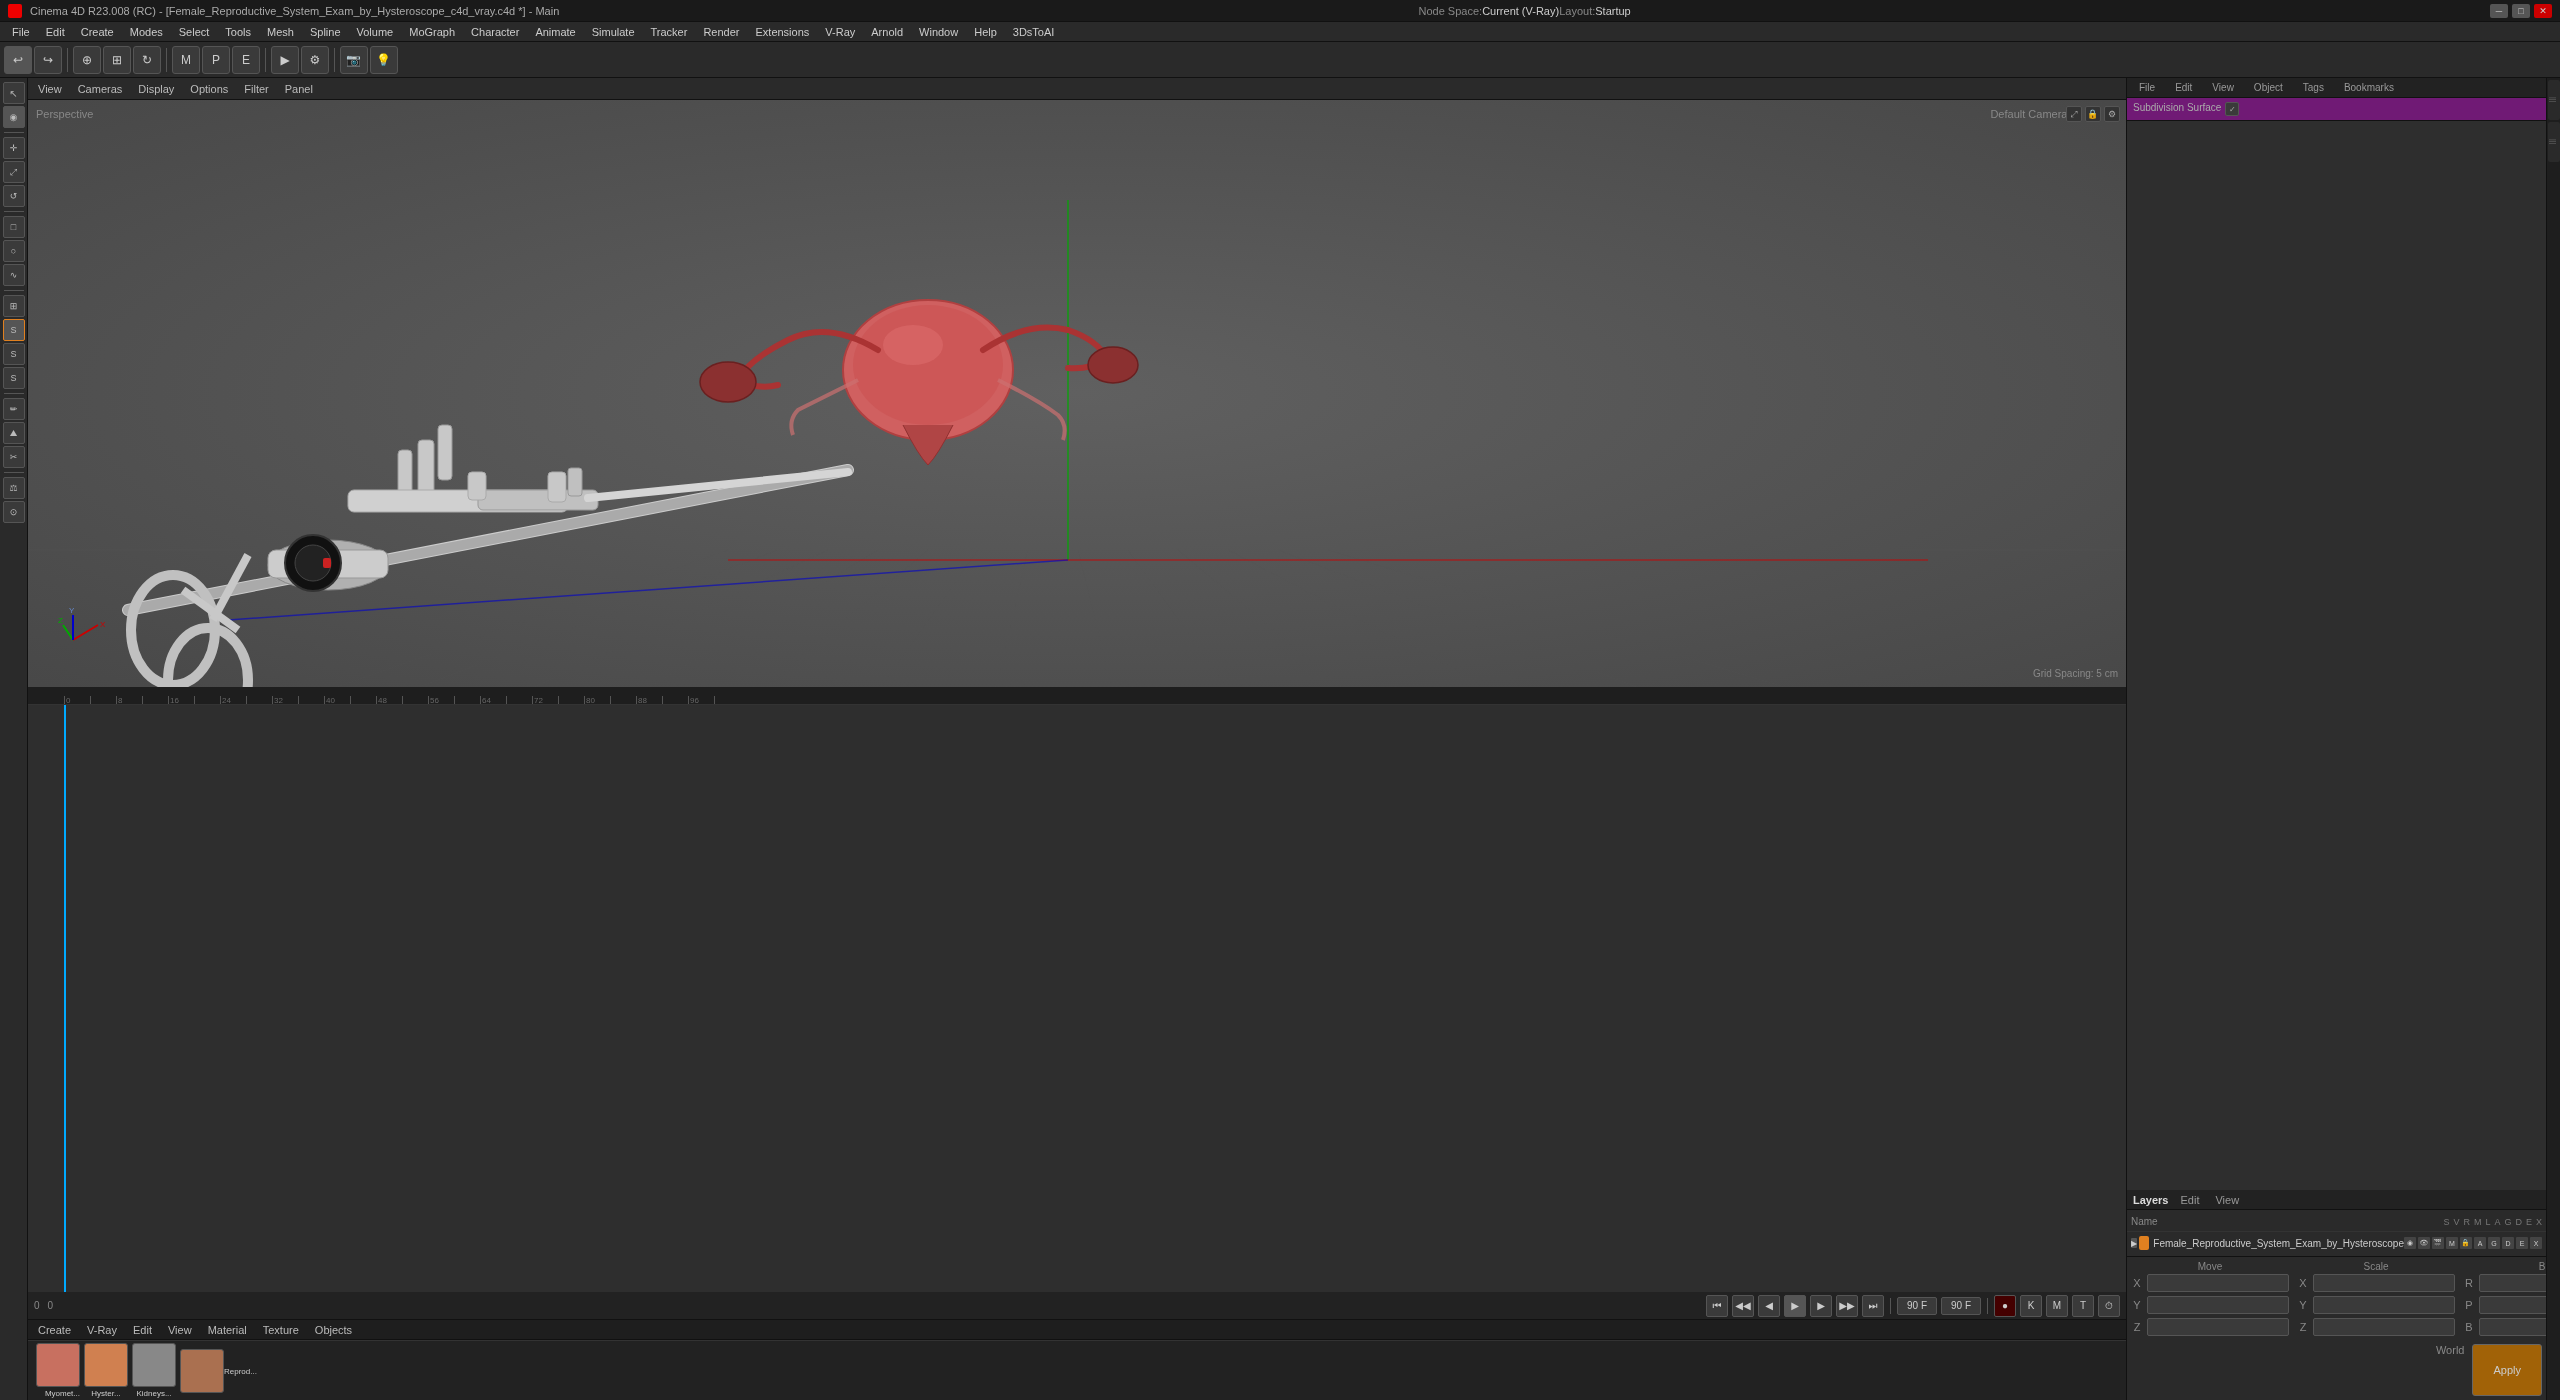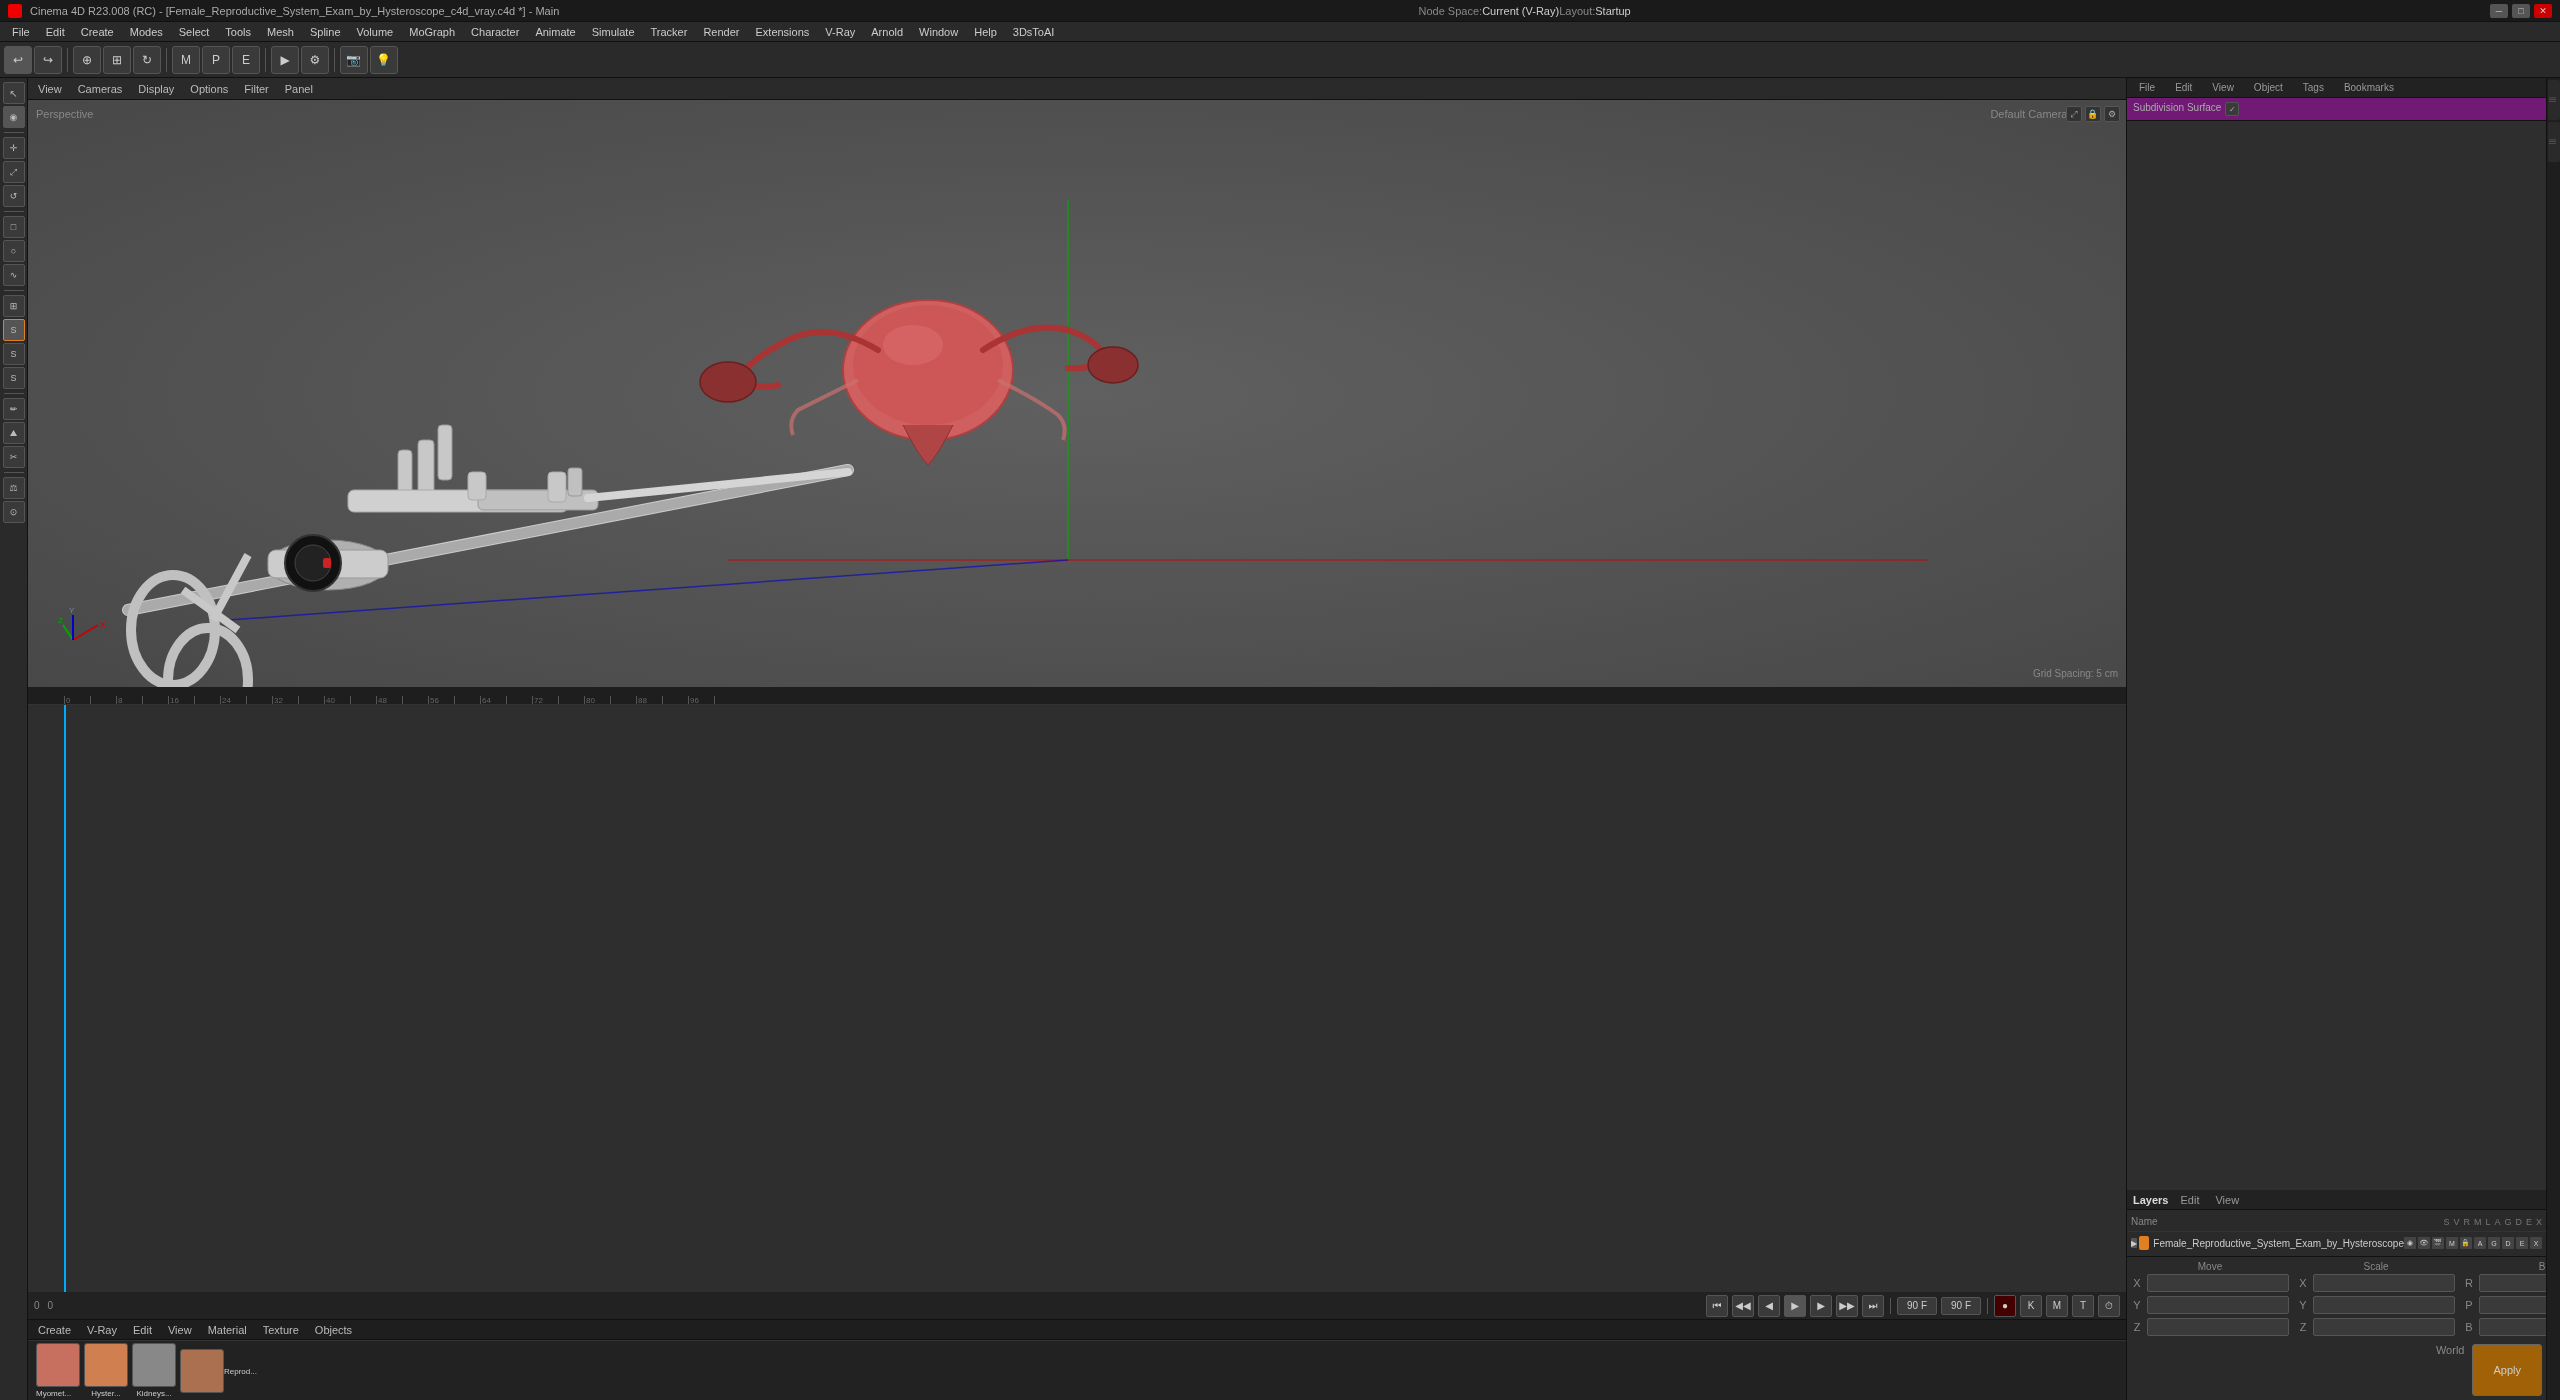--- a/index.html
+++ b/index.html
@@ -871,21 +871,21 @@
     <span class="mat-menu-item">Create</span>
         <span class="mat-menu-item">V-Ray</span>
         <span class="mat-menu-item">Edit</span>
         <span class="mat-menu-item">View</span>
         <span class="mat-menu-item">Material</span>
         <span class="mat-menu-item">Texture</span>
         <span class="mat-menu-item">Objects</span>
       </div>
 
     <div id="material-bar">
-    <div style="display: flex; flex-direction: column; align-items: flex-start;">
+    <div style="display: flex; flex-direction: column; align-items: flex-end;">
           <div class="material-thumb" style="background: rgb(200, 112, 96);"></div>
           <div class="mat-thumb-label">Myomet...</div>
         </div>
         <div style="display: flex; flex-direction: column; align-items: center;">
           <div class="material-thumb" style="background: rgb(208, 128, 80);"></div>
           <div class="mat-thumb-label">Hyster...</div>
         </div>
         <div style="display: flex; flex-direction: column; align-items: center;">
           <div class="material-thumb" style="background: rgb(136, 136, 136);"></div>
           <div class="mat-thumb-label">Kidneys...</div>

